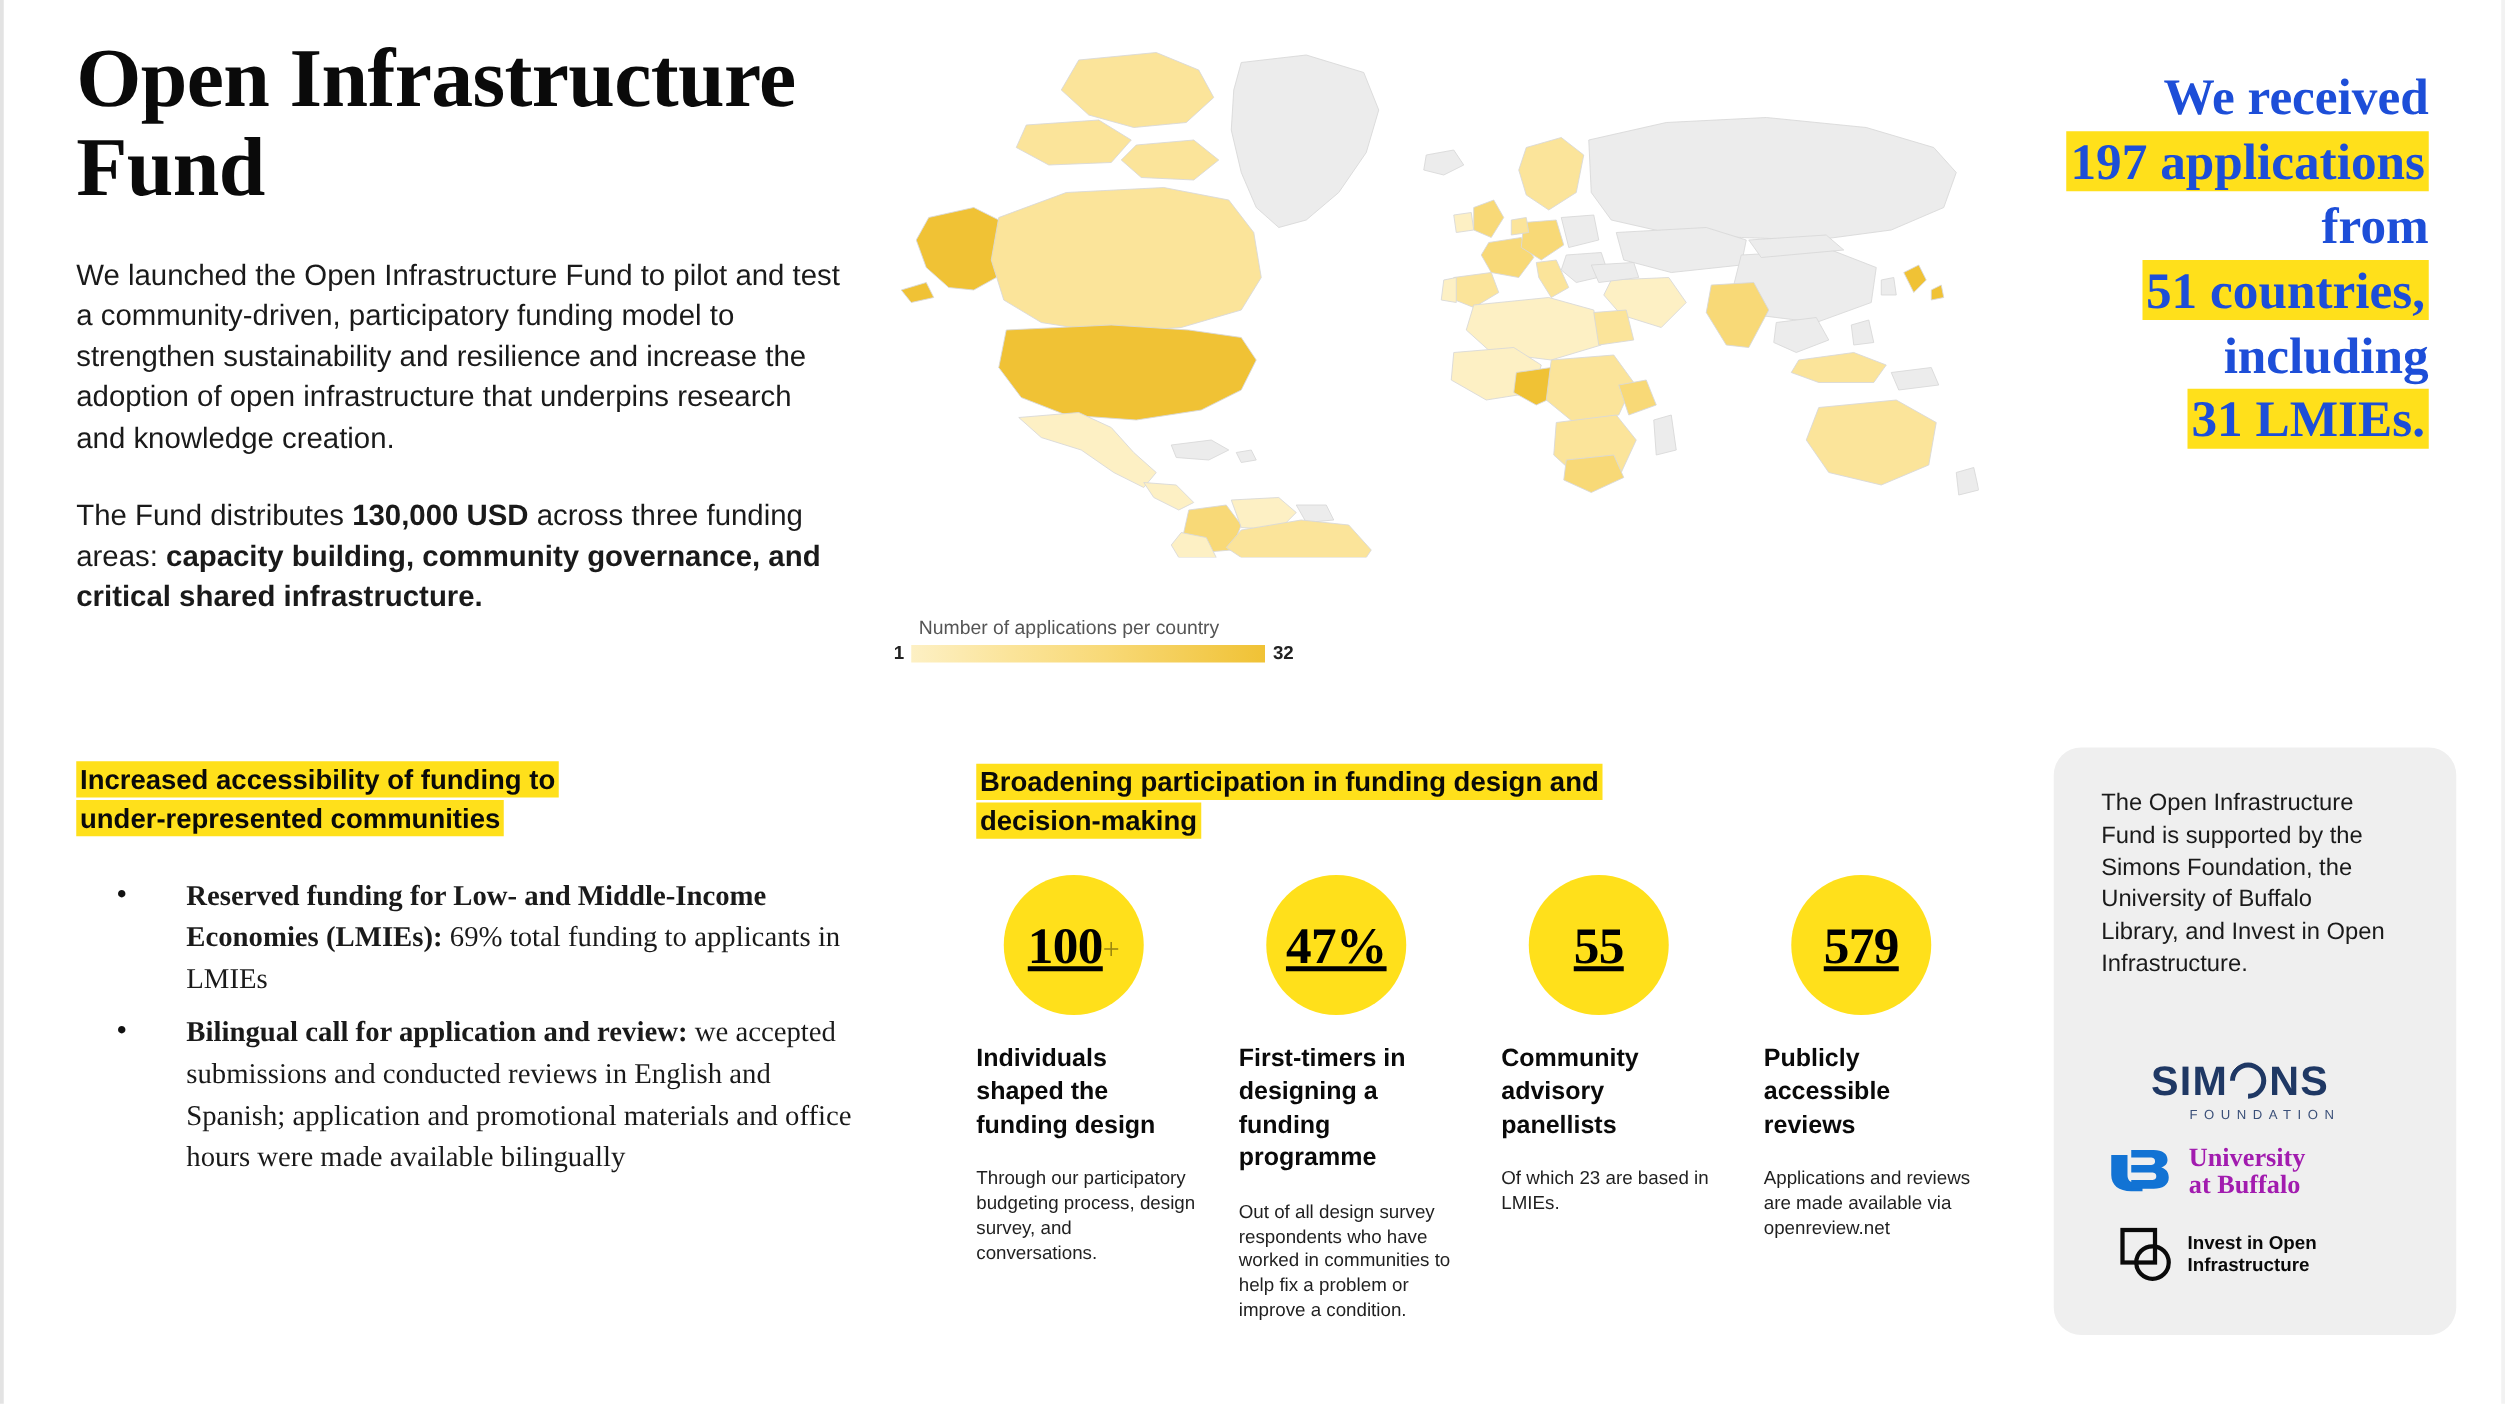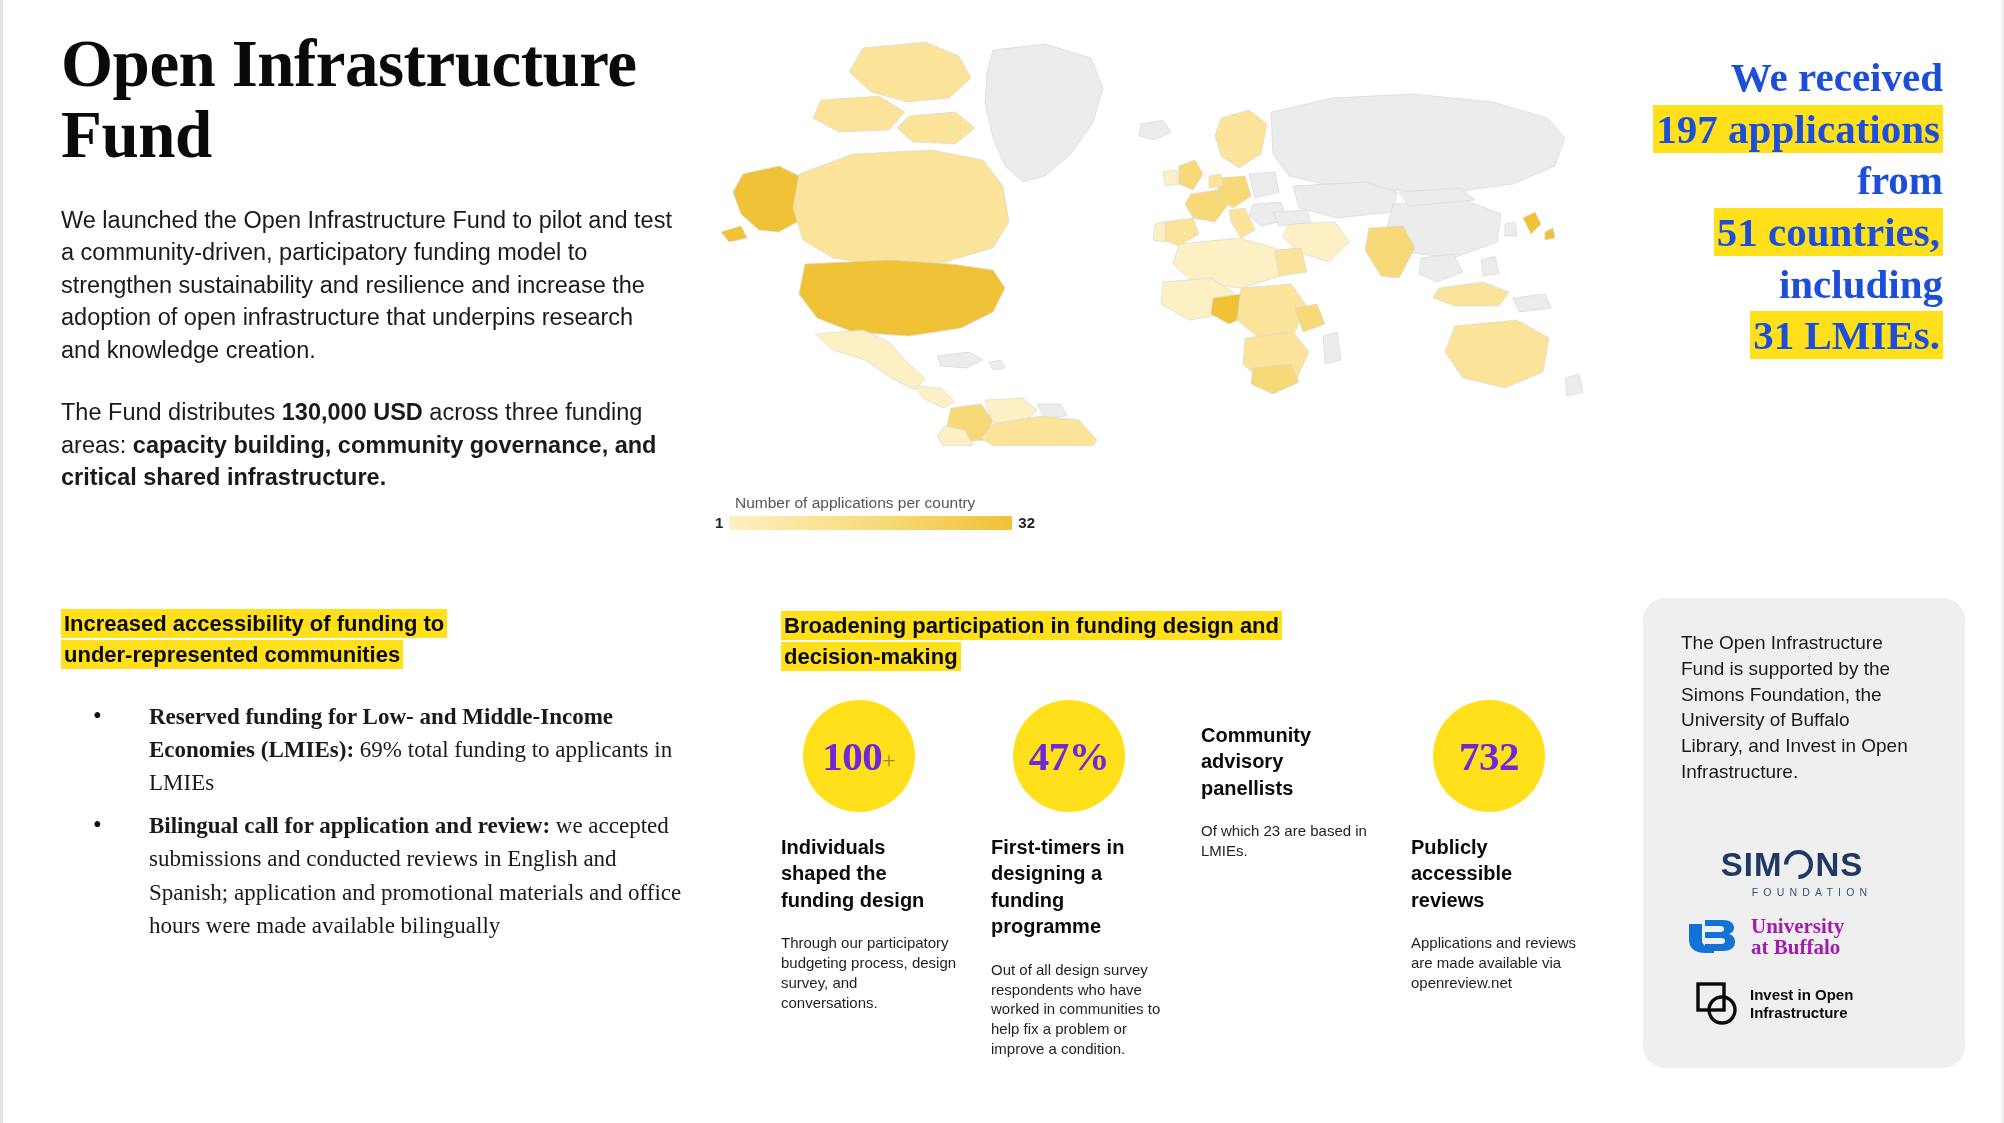--- a/index.html
+++ b/index.html
@@ -179,23 +179,24 @@
     background: #ffe01b;
     display: flex;
     align-items: center;
     justify-content: center;
     margin-left: 22px;
   }
   .circle-num {
     font-family: "Liberation Serif", serif;
     font-weight: 700;
     font-size: 41px;
-    color: #6d28d9;
+    color: #000000;
     letter-spacing: -0.5px;
     line-height: 1;
+    text-decoration: underline;
   }
   .circle-plus {
     font-family: "Liberation Serif", serif;
     font-weight: 400;
     font-size: 24px;
     color: #9a8510;
     line-height: 1;
     position: relative;
     top: 4px;
   }
@@ -457,27 +458,31 @@
     <div class="stat-col">
       <div class="circle">
         <span class="circle-num">47%</span>
           <span class="circle-plus"></span>
       </div>
       <div class="stat-title">First-timers in designing a funding programme</div>
       <div class="stat-desc">Out of all design survey respondents who have worked in communities to help fix a problem or improve a condition.</div>
     </div>
 
     <div class="stat-col">
+      <div class="circle">
+        <span class="circle-num">55</span>
+          <span class="circle-plus"></span>
+      </div>
       <div class="stat-title">Community advisory panellists</div>
       <div class="stat-desc">Of which 23 are based in LMIEs.</div>
     </div>
 
     <div class="stat-col">
       <div class="circle">
-        <span class="circle-num">732</span>
+        <span class="circle-num">579</span>
           <span class="circle-plus"></span>
       </div>
       <div class="stat-title">Publicly accessible reviews</div>
       <div class="stat-desc">Applications and reviews are made available via openreview.net</div>
     </div>
   </div>
 
   <div class="support-card">
     <div class="support-text">The Open Infrastructure Fund is supported by the Simons Foundation, the University of Buffalo Library, and Invest in Open Infrastructure.</div>
 

